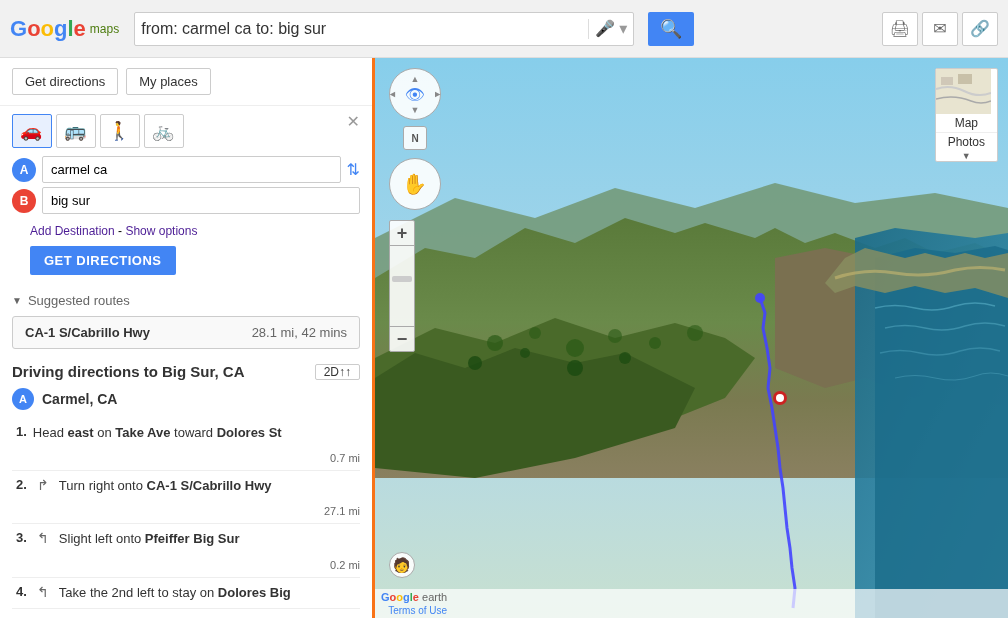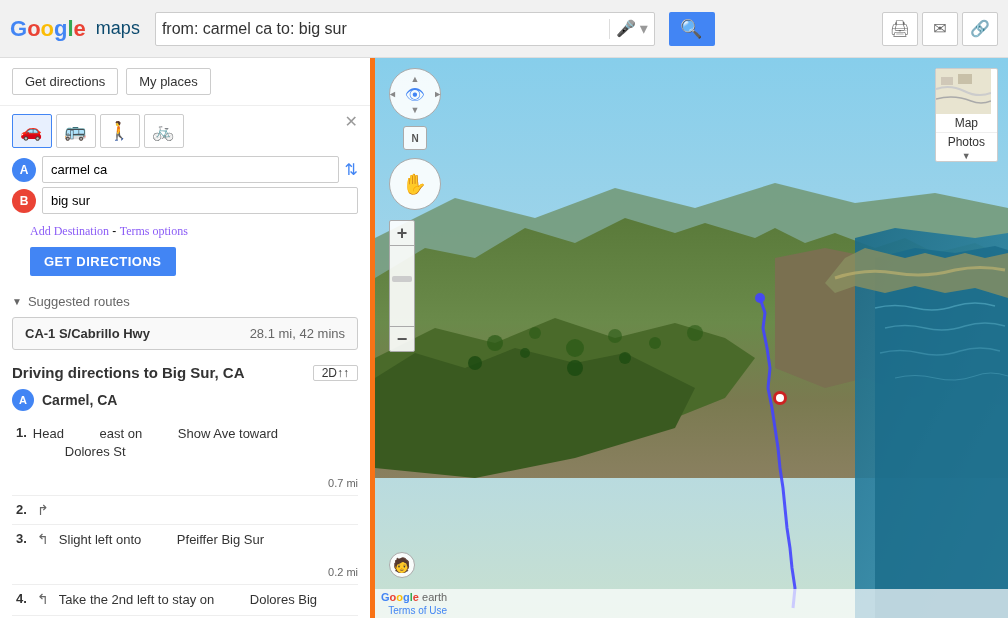--- a/index.html
+++ b/index.html
@@ -22,21 +22,21 @@
       font-weight: bold;
       white-space: nowrap;
       margin-right: 5px;
     }
     .logo-g { color: #4285f4; }
     .logo-o1 { color: #ea4335; }
     .logo-o2 { color: #fbbc05; }
     .logo-g2 { color: #4285f4; }
     .logo-l { color: #34a853; }
     .logo-e { color: #ea4335; }
-    .logo-maps { color: #0c4a6e; font-size: 18px; font-weight: normal; margin-left: 10px; }
+    .logo-maps { color: #4d7c0f; font-size: 12px; font-weight: normal; margin-left: 4px; }
 
     #search-bar {
       display: flex;
       flex: 1;
       max-width: 500px;
       border: 1px solid #ccc;
       border-radius: 2px;
       background: white;
       align-items: center;
       height: 34px;
@@ -78,21 +78,21 @@
     }
 
     
     #main { display: flex; height: calc(618px - 58px); }
 
     
     #sidebar {
       width: 375px;
       min-width: 375px;
       background: white;
-      border-right: 5px solid #f97316;
+      border-right: 3px solid #f97316;
       overflow-y: auto;
       position: relative;
     }
     .collapse-tab {
       position: absolute;
       right: -12px;
       top: 10px;
       width: 12px;
       height: 30px;
       background: white;
@@ -168,21 +168,21 @@
       font-size: 13px;
       outline: none;
     }
     .swap-btn {
       margin-left: 6px;
       cursor: pointer;
       color: #4285f4;
       font-size: 16px;
     }
     .route-links { margin-left: 30px; margin-bottom: 8px; font-size: 12px; }
-    .route-links a { color: #8b5cf6; text-decoration: none; font-family: Liberation Serif, serif; }
+    .route-links a { color: #4c1d95; text-decoration: none; }
 
     .get-directions-btn {
       background: #4285f4;
       color: white;
       border: none;
       border-radius: 2px;
       padding: 7px 14px;
       font-size: 13px;
       cursor: pointer;
       margin-left: 30px;
@@ -253,22 +253,22 @@
     }
     .step-row { display: flex; align-items: flex-start; gap: 6px; }
     .step-num { font-size: 13px; font-weight: bold; color: #333; }
     .step-icon {
       flex-shrink: 0;
       width: 20px;
       display: flex; align-items: center; justify-content: center;
       font-size: 14px; color: #666;
     }
     .step-text { font-size: 13px; color: #333; flex: 1; line-height: 1.4; }
-    .step-text b { font-weight: normal; margin-left: 32px; }
-    .step-dist { font-size: 11px; color: #666; text-align: right; margin-top: 16px; }
+    .step-text b { font-weight: bold; }
+    .step-dist { font-size: 11px; color: #666; text-align: right; margin-top: 10px; }
 
     
     #map-area {
       flex: 1;
       position: relative;
       overflow: hidden;
       background: #4a7a6d;
     }
 
     
@@ -495,21 +495,21 @@
       <div class="input-row">
         <div class="waypoint-label waypoint-b">B</div>
         <input type="text" class="route-input" value="big sur" style="">
       </div>
     </div>
 
     
     <div class="route-links">
       <a href="#">Add Destination</a>
       <span> - </span>
-      <a href="#">Terms options</a>
+      <a href="#">Show options</a>
     </div>
 
     
     <button class="get-directions-btn">GET DIRECTIONS</button>
 
     
     <div class="suggested-section" style="margin-top:10px;">
       <div class="suggested-header">
         <span class="arrow">▼</span>
         <span>Suggested routes</span>
@@ -529,30 +529,32 @@
       </div>
 
       <div class="start-location">
         <div class="start-dot">A</div>
         <span class="start-name">Carmel, CA</span>
       </div>
 
       <div class="step">
         <div class="step-row">
           <span class="step-num">1.</span>
-          <span class="step-text">Head <b>east</b> on <b>Show Ave</b> toward <b>Dolores St</b></span>
+          <span class="step-text">Head <b>east</b> on <b>Take Ave</b> toward <b>Dolores St</b></span>
         </div>
         <div class="step-dist">0.7 mi</div>
       </div>
 
       <div class="step">
         <div class="step-row">
           <span class="step-num">2.</span>
           <span class="step-icon">↱</span>
+          <span class="step-text">Turn right onto <b>CA-1 S/Cabrillo Hwy</b></span>
         </div>
+        <div class="step-dist">27.1 mi</div>
       </div>
 
       <div class="step">
         <div class="step-row">
           <span class="step-num">3.</span>
           <span class="step-icon">↰</span>
           <span class="step-text">Slight left onto <b>Pfeiffer Big Sur</b></span>
         </div>
         <div class="step-dist">0.2 mi</div>
       </div>

